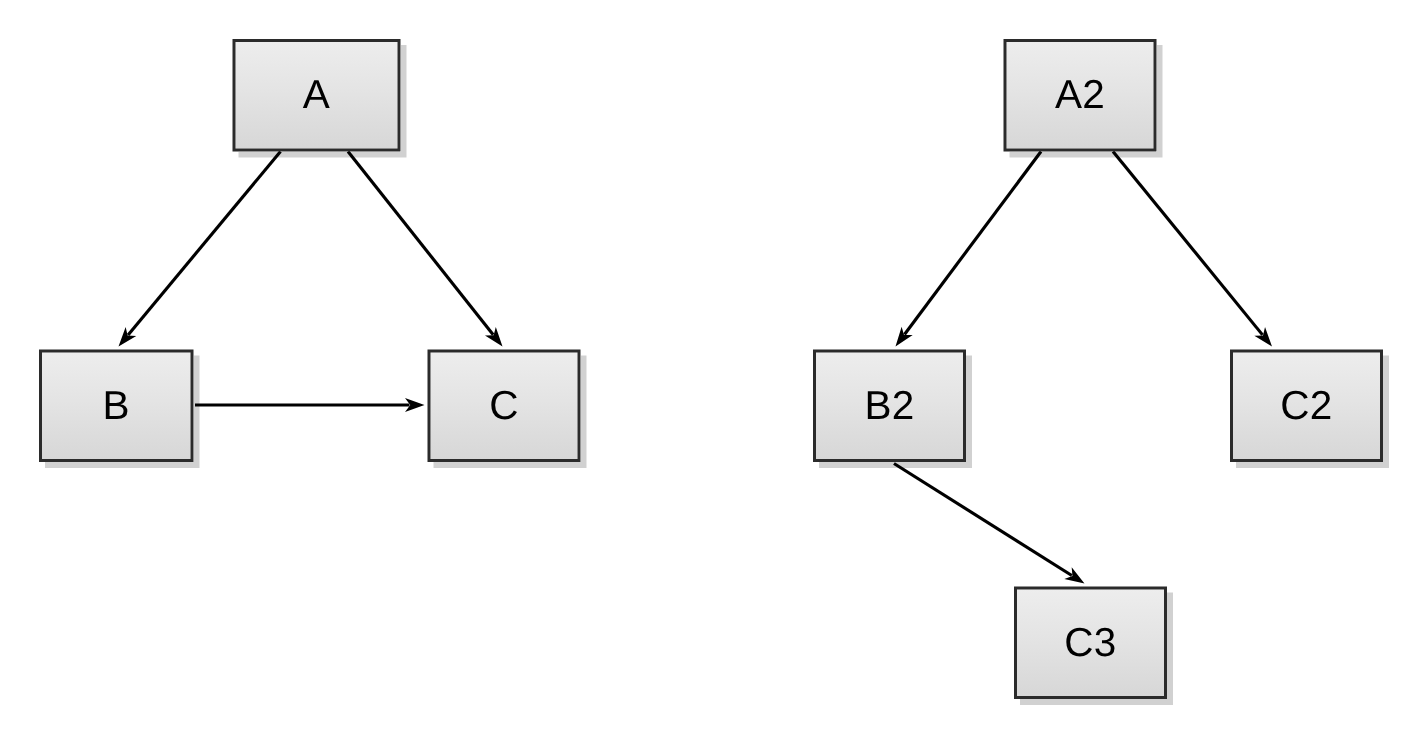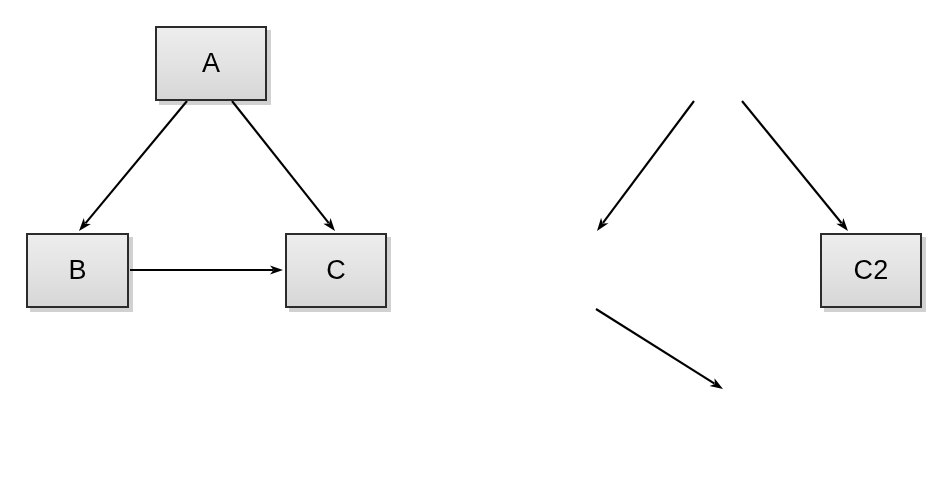--- a/index.html
+++ b/index.html
@@ -70,17 +70,26 @@
 
   <div class="node" style="left: 155px; top: 26px; width: 112px; height: 75px;">
     <span class="node-label">A</span>
   </div>
   <div class="node" style="left: 26px; top: 233px; width: 103px; height: 75px;">
     <span class="node-label">B</span>
   </div>
   <div class="node" style="left: 285px; top: 233px; width: 102px; height: 75px;">
     <span class="node-label">C</span>
   </div>
+  <div class="node" style="left: 669px; top: 26px; width: 102px; height: 75px;">
+    <span class="node-label">A2</span>
+  </div>
+  <div class="node" style="left: 542px; top: 233px; width: 102px; height: 75px;">
+    <span class="node-label">B2</span>
+  </div>
   <div class="node" style="left: 820px; top: 233px; width: 102px; height: 75px;">
     <span class="node-label">C2</span>
+  </div>
+  <div class="node" style="left: 676px; top: 391px; width: 102px; height: 75px;">
+    <span class="node-label">C3</span>
   </div>
 
 </div>
 
 </body></html>

